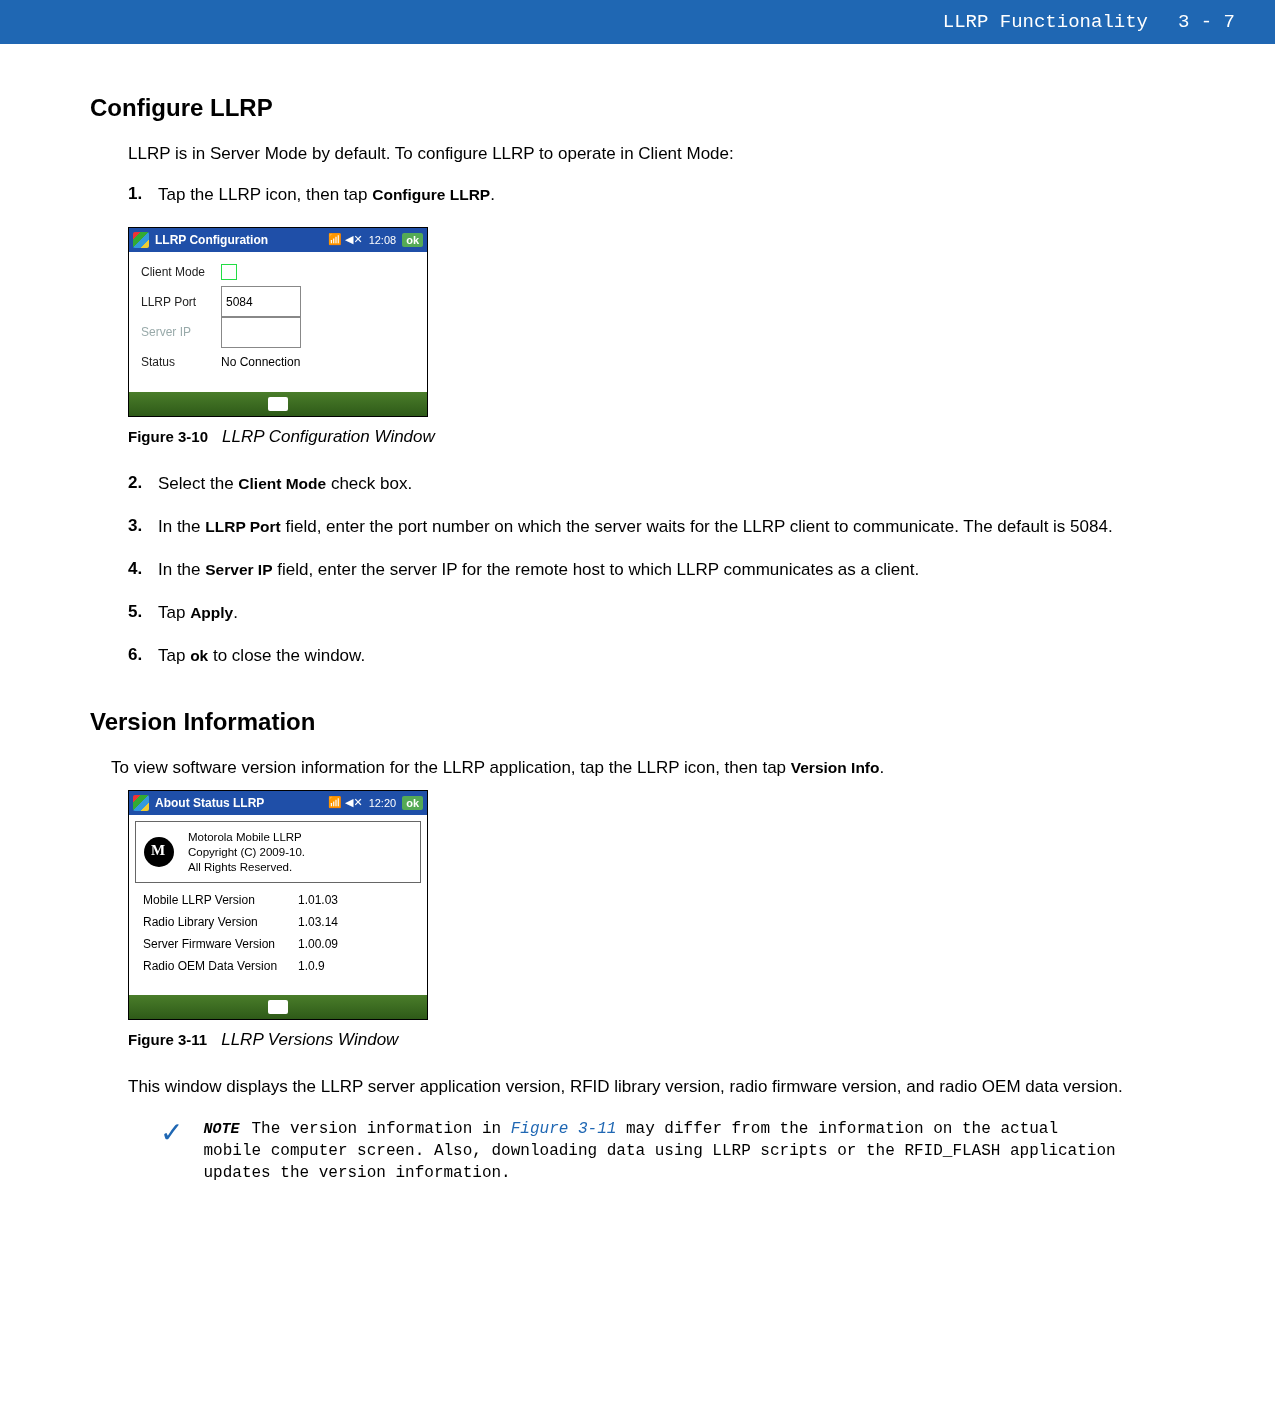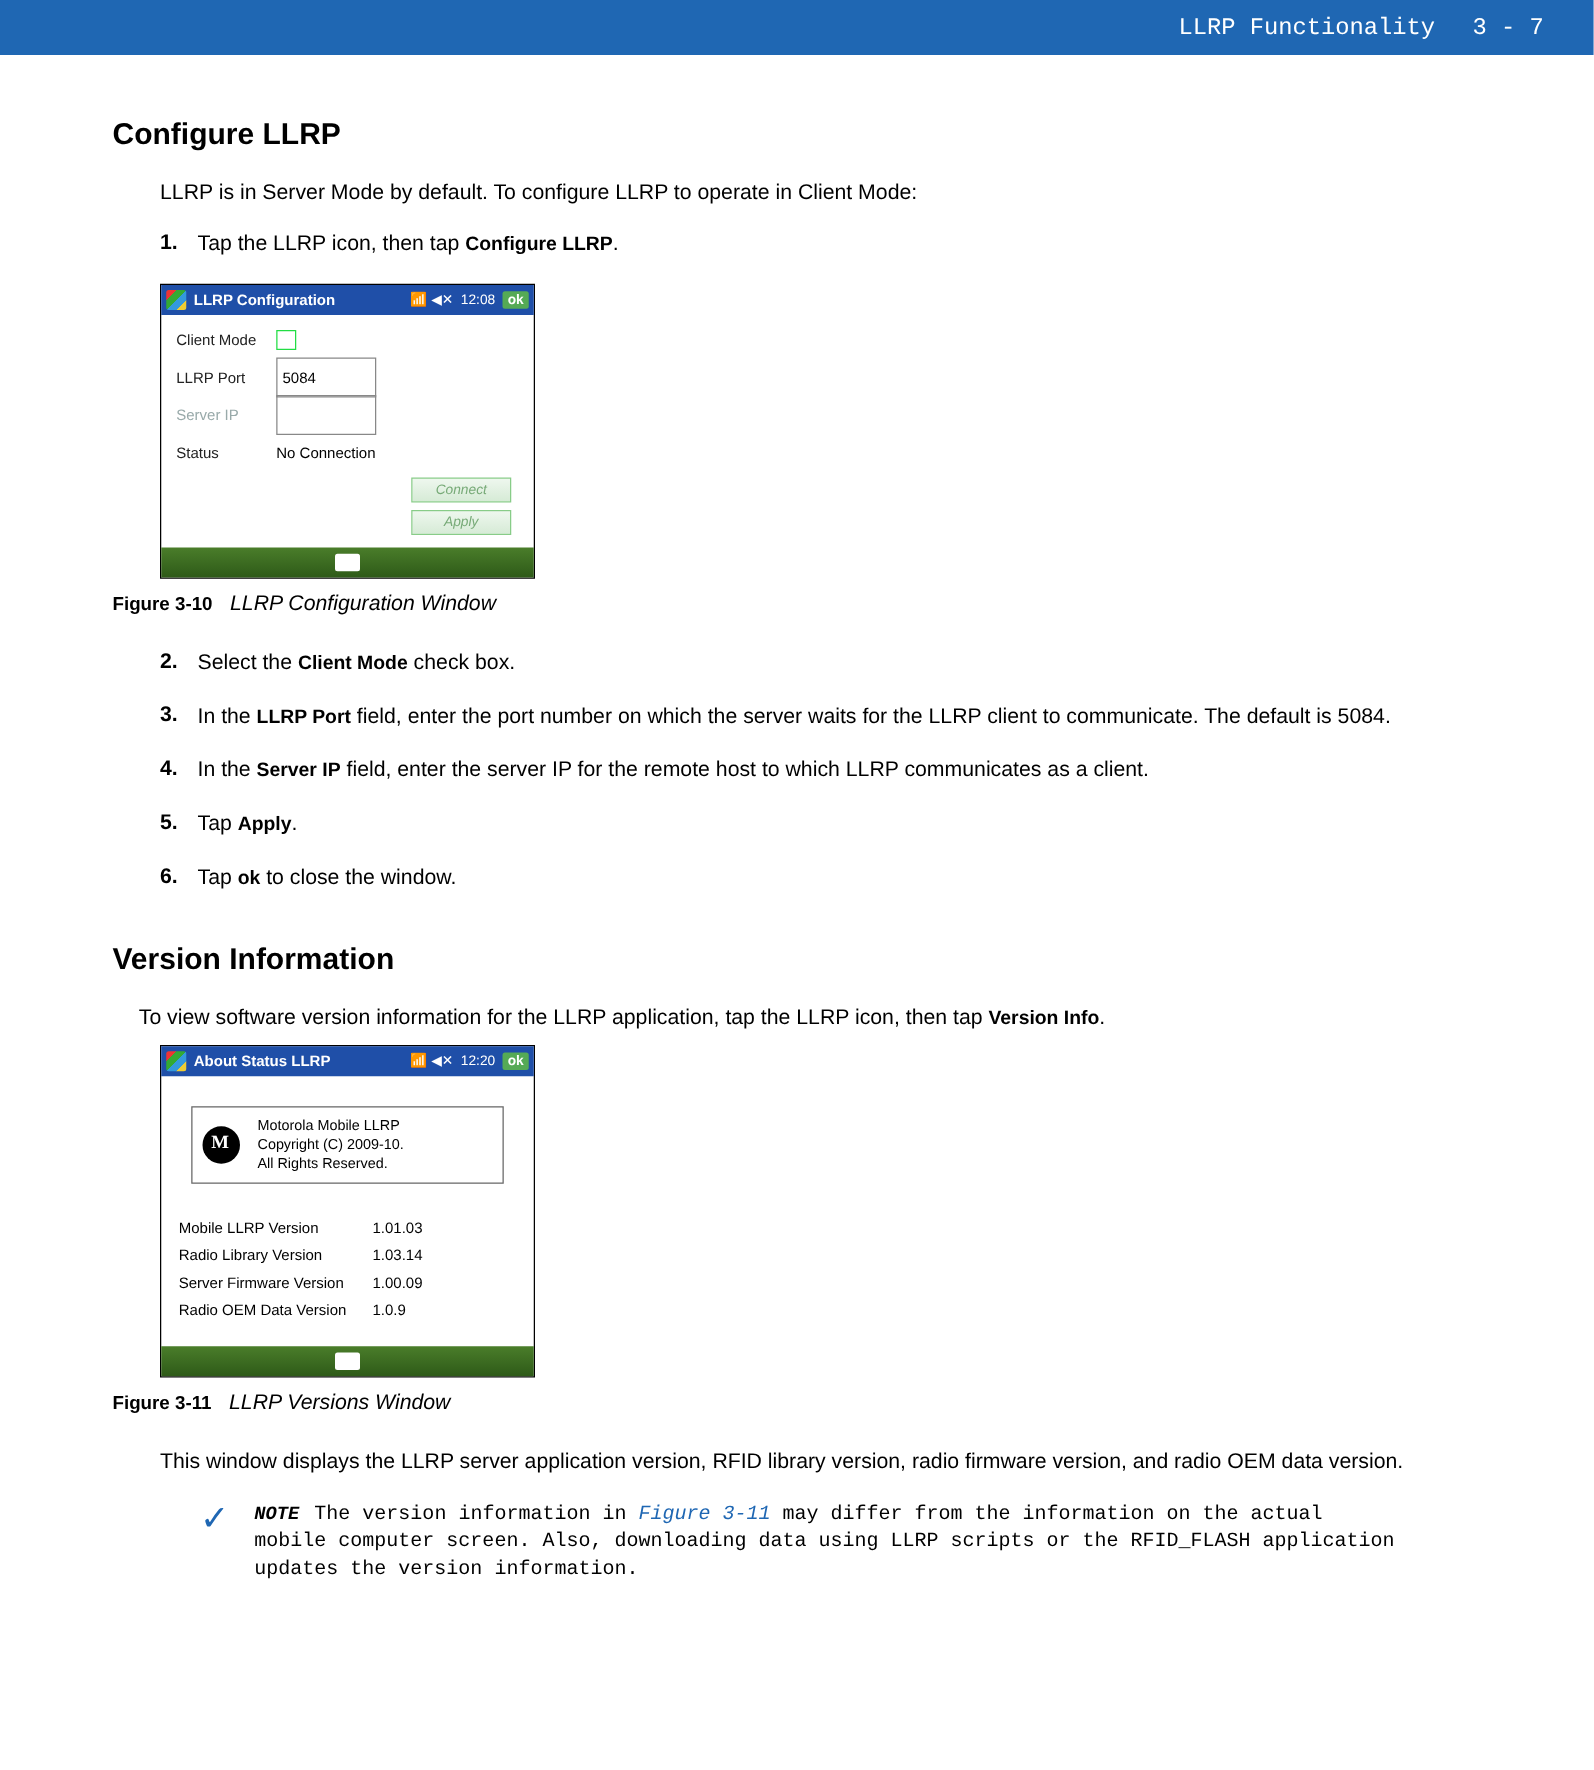--- a/index.html
+++ b/index.html
@@ -10,21 +10,21 @@
   .content { padding: 50px 150px 40px 90px; }
   .h2 { font-family: "Arial Narrow", Arial, sans-serif; font-stretch: condensed; font-weight: 700; font-size: 24px; margin-bottom: 22px; }
   .h2b { font-family: "Arial Narrow", Arial, sans-serif; font-stretch: condensed; font-weight: 700; font-size: 24px; margin: 40px 0 22px 0; }
   .intro { font-size: 17px; margin-left: 38px; margin-bottom: 20px; }
   .intro2 { font-size: 17px; margin-left: 21px; margin-bottom: 12px; }
   ol.steps { list-style: none; margin-left: 38px; }
   ol.steps > li { font-size: 17px; margin-bottom: 20px; display: flex; }
   .step-num { font-weight: 700; min-width: 30px; }
   .step-body { flex: 1; line-height: 1.35; }
   .boldui { font-weight: 700; font-size: 15.5px; }
-  .fig-caption { font-size: 15px; margin-top: 10px; margin-bottom: 26px; }
+  .fig-caption { margin-left: 38px; font-size: 15px; margin-top: 10px; margin-bottom: 26px; }
   .fig-caption .fignum { font-weight: 700; margin-right: 14px; }
   .fig-caption .figtitle { font-style: italic; font-size: 17px; }
   .para { font-size: 17px; margin-left: 38px; line-height: 1.35; margin-bottom: 20px; }
   .figref { color: #1f67b3; font-style: italic; }
 
   
   .device { margin-left: 38px; width: 300px; border: 1px solid #000; font-size: 12px; background:#fff; }
   .titlebar { background: #1f4fa8; color: #fff; height: 24px; display: flex; align-items: center; padding: 0 4px; gap: 6px; }
   .titlebar .winflag { width:16px; height:16px; background: linear-gradient(135deg,#e33 0 25%,#3a3 0 50%,#39d 0 75%,#ec3 0); border-radius:2px; }
   .titlebar .ttl { font-weight: 700; font-size: 12px; flex:0 0 auto; }
@@ -35,21 +35,21 @@
   .row { display:flex; align-items:center; margin-bottom:10px; height:20px;}
   .row .lbl { width:80px; font-size:12px; color:#222;}
   .row .lbl.dis { color:#9aa;}
   .chk { width:16px; height:16px; border:1px solid #2d4; background:#fff;}
   .txt { border:1px solid #888; width:80px; height:32px; padding:0 4px; font-size:12px; display:flex; align-items:center;}
   .btns { display:flex; flex-direction:column; align-items:flex-end; gap:6px; padding-right:6px;}
   .gbtn { width:80px; height:20px; border:1px solid #8c8; background:linear-gradient(#eef7ee,#d6ebd6); color:#7a7; font-size:11px; display:flex; align-items:center; justify-content:center; font-style:italic;}
   .bottombar { background:linear-gradient(#4a7d2a,#2e5a18); height:24px; display:flex; align-items:center; justify-content:center;}
   .kbd { width:20px; height:14px; background:#fff; border-radius:2px;}
 
-  .aboutbox { border:1px solid #666; margin:24px; padding:8px; display:flex; gap:14px; align-items:center; background:#fff;}
+  .aboutbox { border:1px solid #666; margin:6px; padding:8px; display:flex; gap:14px; align-items:center; background:#fff;}
   .mlogo { width:30px; height:30px; border-radius:50%; background:#000; position:relative;}
   .mlogo::after{content:"M"; color:#fff; position:absolute; left:7px; top:5px; font-weight:700; font-size:15px; font-family: Georgia, serif;}
   .aboutbox .txts { font-size:11.5px; line-height:1.3;}
   .vrow { display:flex; padding:4px 14px; font-size:12px; }
   .vrow .vl { width:155px;}
 
   .note { display:flex; margin-left:70px; gap:20px; align-items:flex-start; font-size:16px; }
   .check { color:#1f67b3; font-size:28px; line-height:1; }
   .note .ntext { line-height:1.35;font-family:Liberation Mono, monospace; }
   .note .nlabel { font-weight:700; font-style:italic; margin-right:12px; font-size:15px;}
@@ -97,24 +97,20 @@
           </span>
         </div>
       <div class="row">
           <span class="lbl dis">Server IP</span>
           <span class="txt"></span>
         </div>
       <div class="row">
           <span class="lbl">Status</span>
           <span>No Connection</span>
         </div>
-      <div class="btns">
-        <div class="gbtn">Connect</div>
-        <div class="gbtn">Apply</div>
-      </div>
     </div>
     <div class="bottombar">
         <span class="kbd"></span>
       </div>
   </div>
 
   <div class="fig-caption">
     <span class="fignum">Figure 3-10</span><span class="figtitle">LLRP Configuration Window</span>
   </div>
 

